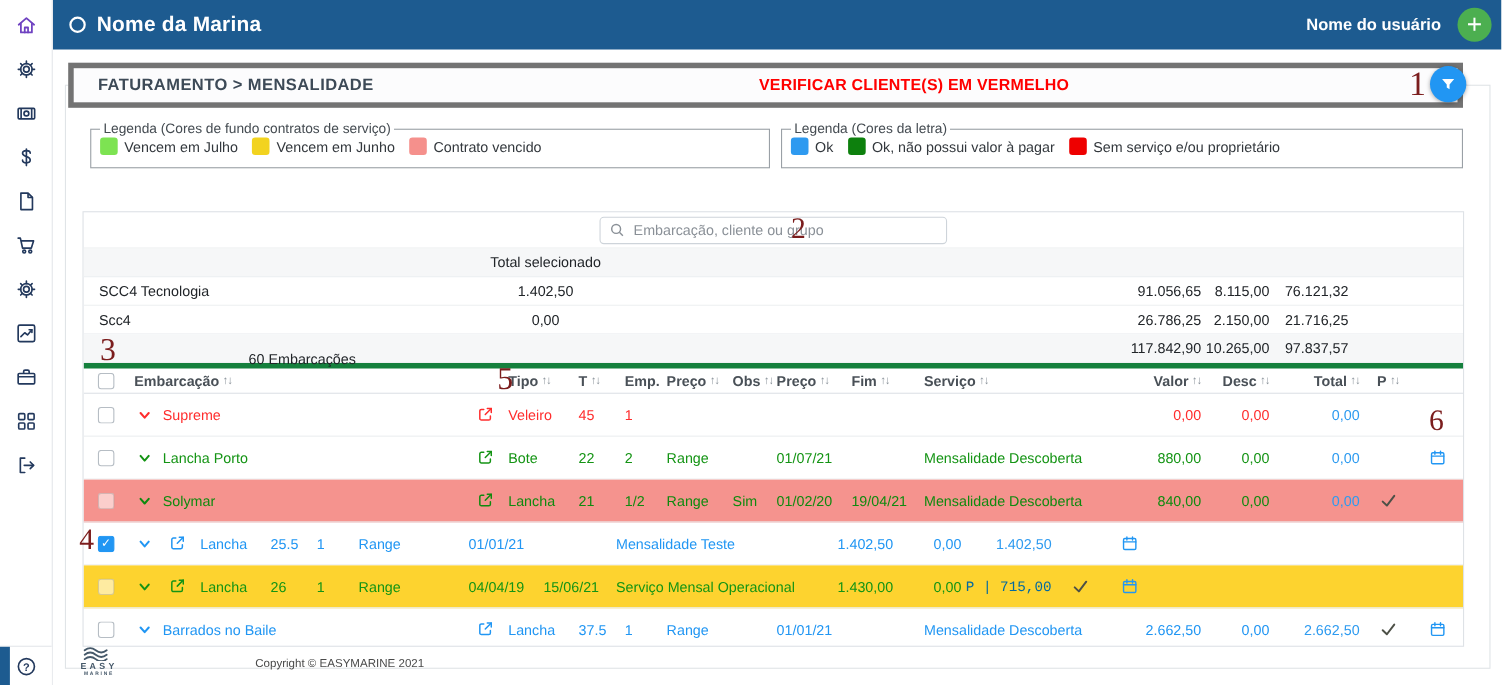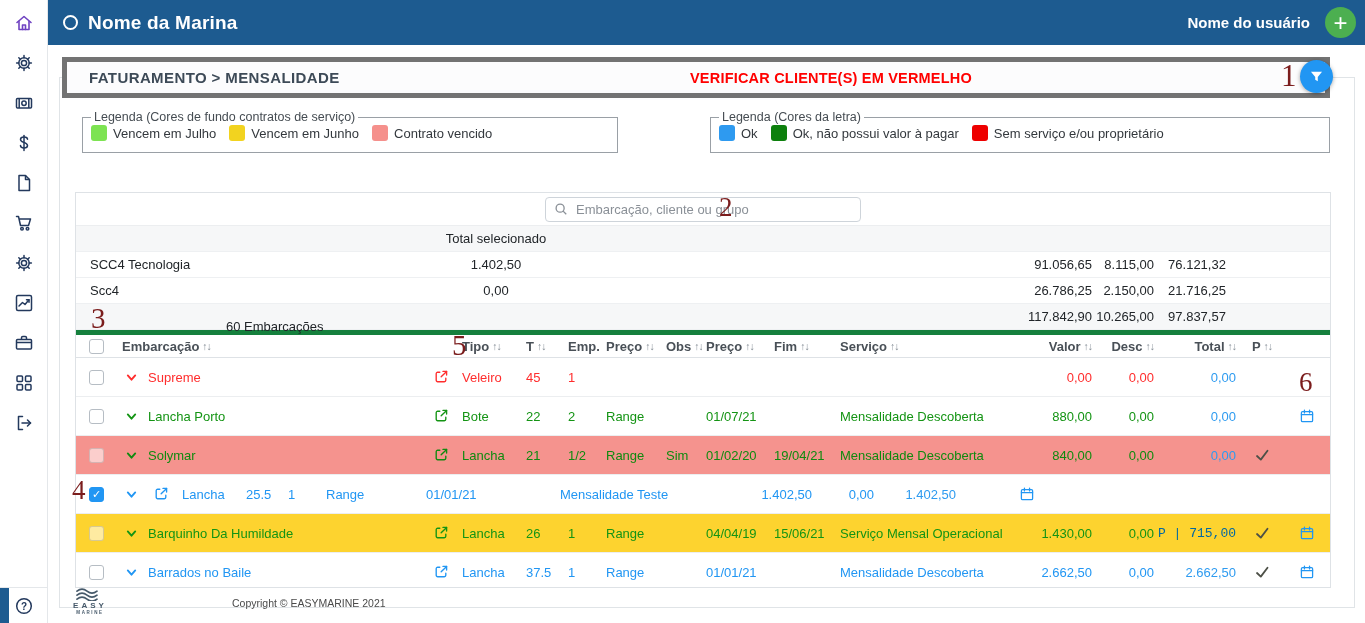--- a/index.html
+++ b/index.html
@@ -36,21 +36,21 @@
     background:#fcfcfd; border:5px solid #737373; display:flex; align-items:center; z-index:3; }
   .breadcrumb { margin-left:22px; font-size:15px; font-weight:bold; color:#3d4a57; letter-spacing:.4px; }
   .warning { position:absolute; left:623px; font-size:14.5px; font-weight:bold; color:#ff0000; letter-spacing:.2px; }
   .filter-btn { position:absolute; left:1300px; top:60px; width:33px; height:33px; border-radius:50%;
     background:#2196f3; display:flex; align-items:center; justify-content:center; z-index:4;
     box-shadow:0 1px 4px rgba(0,0,0,.35); cursor:pointer; }
 
   
   fieldset { border:1px solid #9aa0a6; padding:1px 8px 5px 8px; margin:0; background:#fff; position:absolute; z-index:2; }
   fieldset legend { font-size:12.5px; color:#454c52; padding:0 3px; }
-  #legend-bg { left:82px; top:110px; width:536px; height:43px; }
+  #legend-bg { left:82px; top:110px; width:618px; height:43px; }
   #legend-letter { left:710px; top:110px; width:620px; height:43px; }
   .legend-item { display:inline-flex; align-items:center; margin-right:13px; font-size:13px; color:#33383d; }
   .swatch { width:16px; height:16px; border-radius:3px; margin-right:6px; flex:none; }
 
   
   .table-card { position:absolute; left:75px; top:192px; width:1256px; height:396px;
     border:1px solid #dee2e6; background:#fff; font-size:13px; z-index:2; overflow:hidden; }
   .search-row { height:33px; display:flex; align-items:center; justify-content:center; border-bottom:1px solid #eceef0; }
   .search-box { width:316px; height:25px; border:1px solid #ced4da; border-radius:4px;
     display:flex; align-items:center; padding:0 8px; background:#fff; }
@@ -550,21 +550,20 @@
 
   <div class="trow" style="color: rgb(20, 148, 20); background: rgb(253, 211, 47);">
     <div class="cell c-check">
           <span class="checkbox tinted"></span>
         </div>
     <div class="cell c-chevron">
       <svg width="13" height="13" viewBox="0 0 14 14" fill="none" stroke="currentColor" stroke-width="2" stroke-linecap="round" stroke-linejoin="round">
             <polyline points="3,4.8 7,9.4 11,4.8"></polyline>
           </svg>
     </div>
-    <div class="cell c-name">Barquinho Da Humildade</div>
     <div class="cell c-ext">
       <svg width="16" height="16" viewBox="0 0 20 20" fill="none" stroke="currentColor" stroke-width="1.7" stroke-linecap="round" stroke-linejoin="round">
             <path d="M8.5 4H5.8A1.8 1.8 0 0 0 4 5.8v8.4A1.8 1.8 0 0 0 5.8 16h8.4a1.8 1.8 0 0 0 1.8-1.8V11.5"></path>
             <path d="M12.5 3H17v4.5"></path>
             <path d="M17 3l-6.8 6.8"></path>
           </svg>
     </div>
     <div class="cell c-tipo">Lancha</div>
     <div class="cell c-t">26</div>
     <div class="cell c-emp">1</div>

